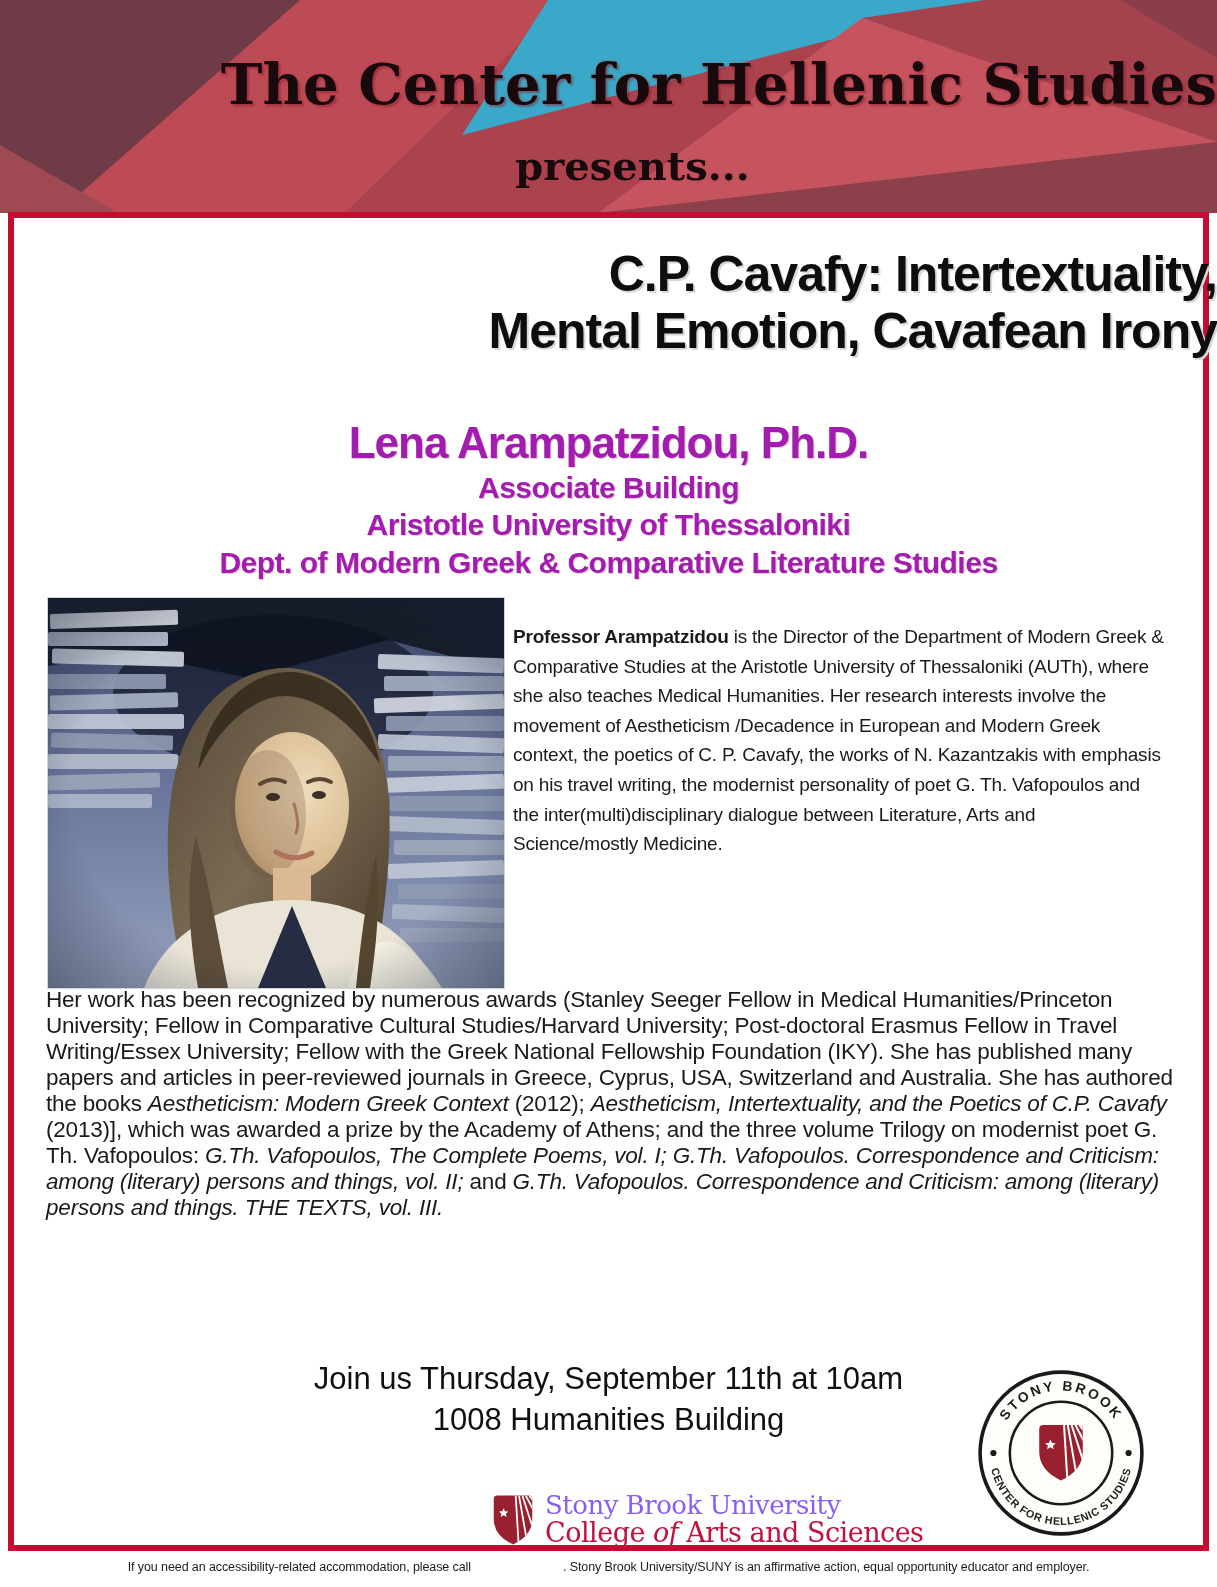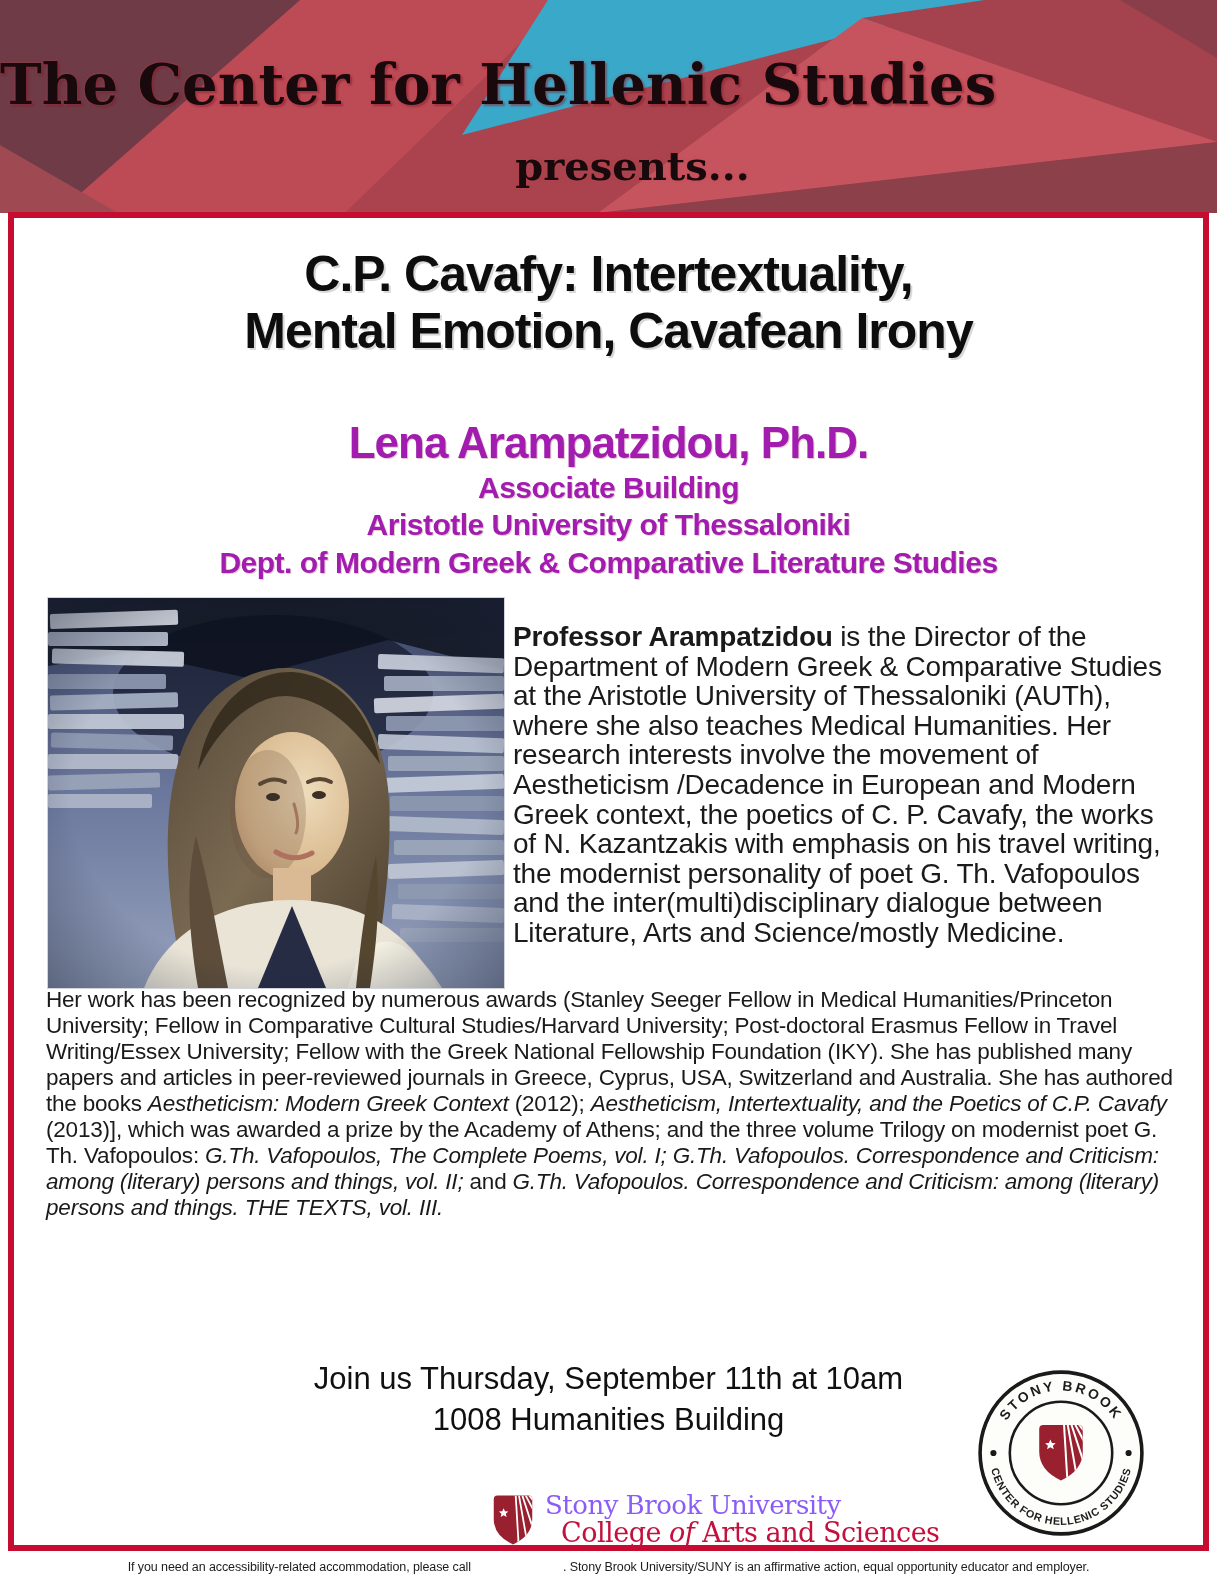--- a/index.html
+++ b/index.html
@@ -1,61 +1,61 @@
 <!DOCTYPE html>
 <html><head>
 <meta charset="utf-8">
 <style>
   html,body{margin:0;padding:0;background:#ffffff;}
   .poster{position:relative;width:1217px;height:1587px;background:#ffffff;overflow:hidden;
           font-family:"Liberation Sans",sans-serif;color:#111;}
   
   .header{position:absolute;top:0;left:0;width:1217px;height:213px;}
   .header svg{display:block;width:100%;height:100%;}
-  .header-title{position:absolute;top:56px;left:0;width:100%;text-align:left;
+  .header-title{position:absolute;top:56px;left:0;width:100%;text-align:right;
                 font-family:"DejaVu Serif",serif;font-weight:bold;font-size:56px;line-height:1;
                 color:#17090c;text-shadow:0 0 3px rgba(210,60,80,.55),2px 2px 2px rgba(120,20,35,.45);}
   .header-sub{position:absolute;top:146px;left:0;width:100%;text-align:center;
               font-family:"DejaVu Serif",serif;font-weight:bold;font-size:40px;line-height:1;
               color:#17090c;text-shadow:0 0 3px rgba(210,60,80,.5);margin-left:24px;}
   
   .frame{position:absolute;top:212px;left:8px;width:1189px;height:1327px;
          border:6px solid #c60c30;background:transparent;pointer-events:none;}
   
-  .event-title{position:absolute;top:246px;left:0;width:100%;text-align:center;
+  .event-title{position:absolute;top:246px;left:0;width:100%;text-align:right;
                font-weight:700;font-size:50px;line-height:1.14;letter-spacing:-1px;color:#0d0d0d;
                text-shadow:2px 2px 0 #d8d8d8;}
   
   .speaker{position:absolute;top:418px;left:0;width:100%;text-align:center;color:#a21caf;
            text-shadow:1px 1px 0 #e3c9ce;}
   .speaker-name{font-size:44px;font-weight:700;line-height:1.15;letter-spacing:-1px;}
   .speaker-line{font-size:30px;font-weight:700;line-height:1.26;letter-spacing:-0.5px;}
   
   .photo{position:absolute;top:598px;left:48px;width:456px;height:390px;background:#65719a;
          outline:1px solid #cfd3da;}
   .photo svg{display:block;width:100%;height:100%;}
   
   .bio{position:absolute;top:622px;left:513px;width:652px;
-       font-size:28px;line-height:29.6px;letter-spacing:-0.2px;color:#1a1a1a;}
+       font-size:19px;line-height:29.6px;letter-spacing:-0.2px;color:#1a1a1a;}
   .pubs{position:absolute;top:987px;left:46px;width:1147px;
         font-size:22.5px;line-height:26px;letter-spacing:-0.2px;color:#1a1a1a;}
   .b{font-weight:700;} .it{font-style:italic;}
   
   .details{position:absolute;top:1358px;left:0;width:100%;text-align:center;
            font-size:31px;line-height:41px;color:#101010;}
   
   .seal{position:absolute;top:1368px;left:976px;width:170px;height:170px;}
   .seal svg{display:block;width:100%;height:100%;}
   .seal-text{font-family:"Liberation Sans",sans-serif;font-weight:bold;fill:#1b1b1b;}
   
   .sbu{position:absolute;top:1492px;left:492px;display:flex;align-items:center;gap:11px;}
   .sbu-shield{width:42px;height:52px;}
   .sbu-text{font-family:"DejaVu Serif",serif;line-height:1.04;}
   .sbu-line1{font-size:26px;color:#8b5cf6;letter-spacing:-0.5px;}
-  .sbu-line2{font-size:27px;color:#c3103c;letter-spacing:-0.5px;margin-left:16px;}
+  .sbu-line2{font-size:27px;color:#c3103c;letter-spacing:-0.5px;}
   
   .footer{position:absolute;top:1560px;left:0;width:100%;text-align:center;
           font-size:12.5px;letter-spacing:-0.1px;color:#1c1c1c;}
   .footer .gap{display:inline-block;width:92px;}
 </style>
 </head>
 <body>
 
 <div class="poster">
 

